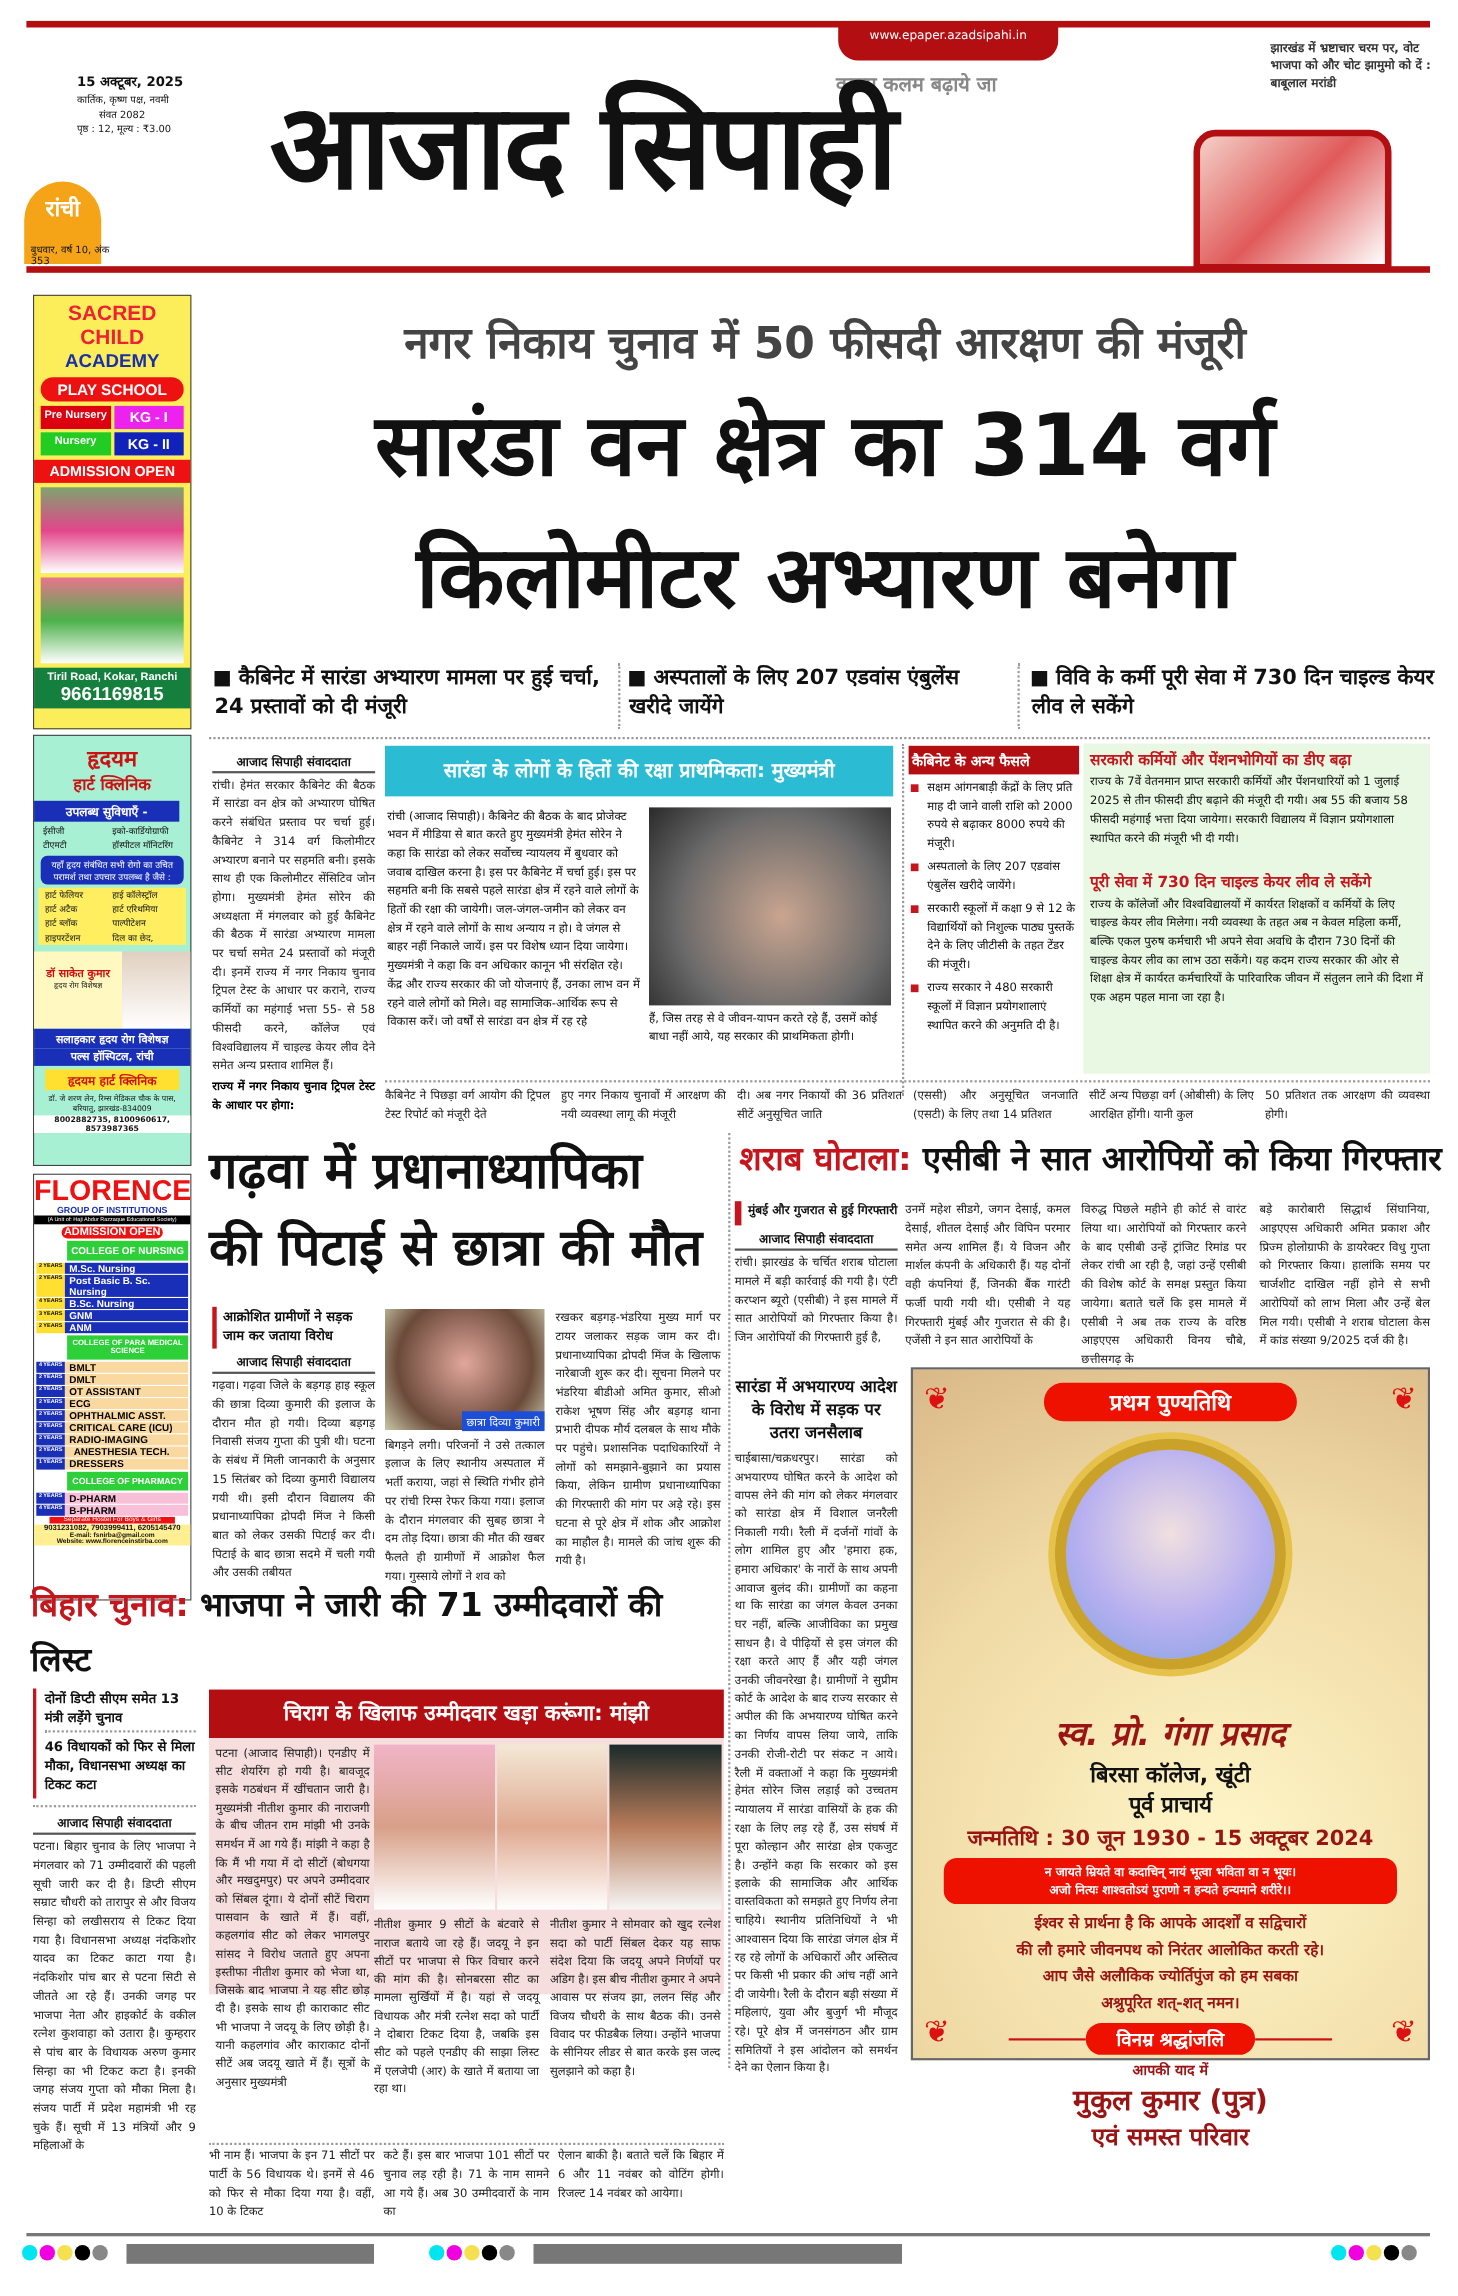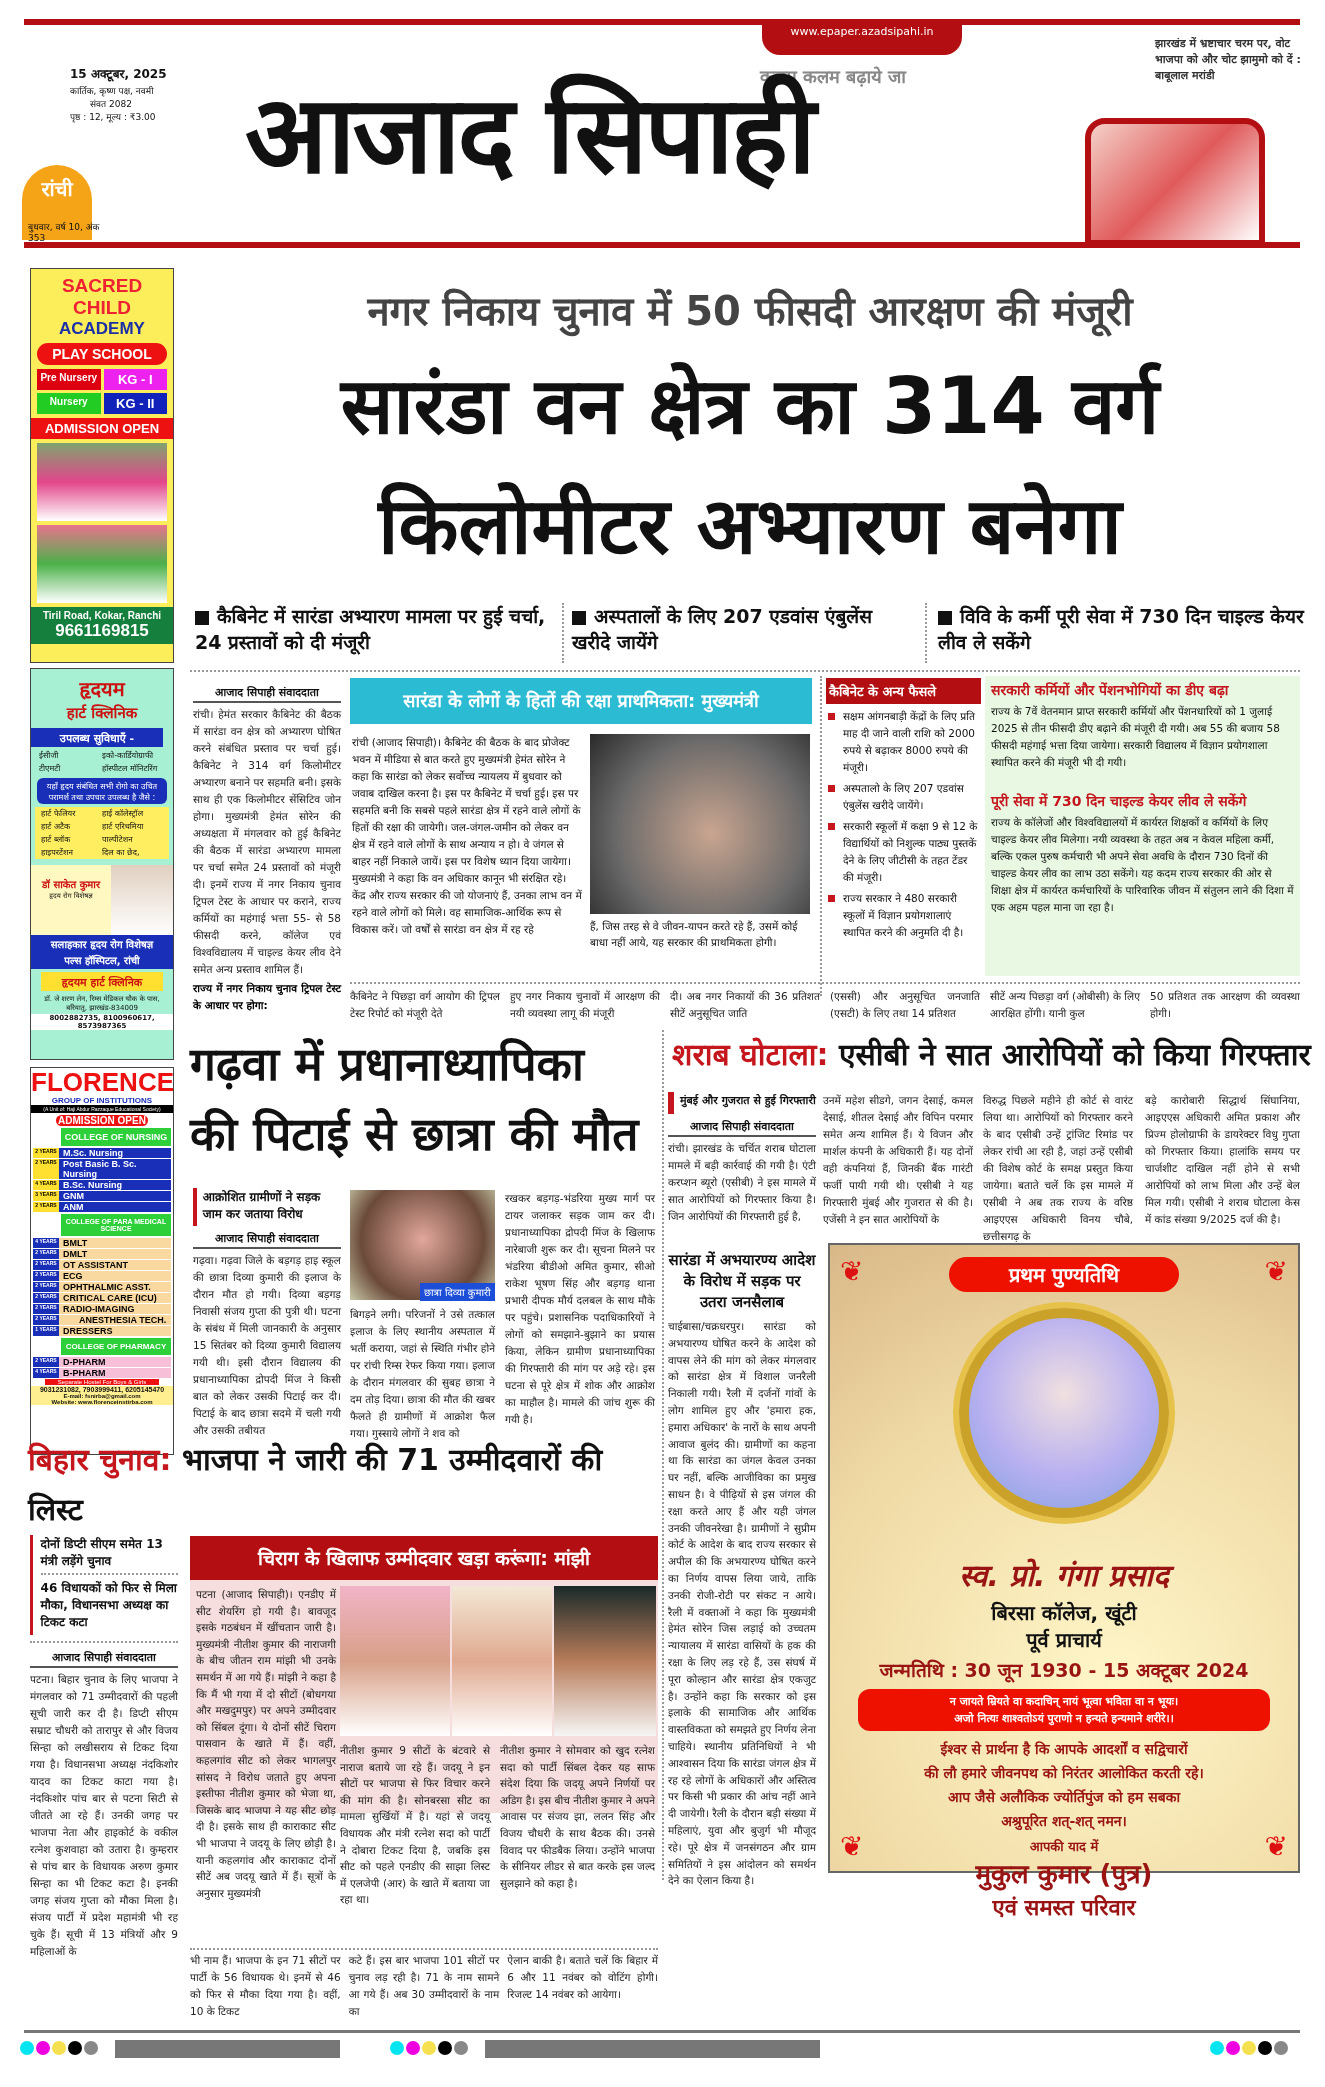--- a/index.html
+++ b/index.html
@@ -139,21 +139,21 @@
       <div style="display:flex;margin:1px 2px;">
         <span style="width:26px;background:#1a2fb8;color:#fff;font-size:5px;font-weight:bold">2 YEARS</span>
         <span style="flex:1;background:#fad9a0;color:#000;text-align:left;padding-left:4px;font-weight:bold;font-size:9px">CRITICAL CARE (ICU)</span>
       </div>
       <div style="display:flex;margin:1px 2px;">
         <span style="width:26px;background:#1a2fb8;color:#fff;font-size:5px;font-weight:bold">2 YEARS</span>
         <span style="flex:1;background:#fad9a0;color:#000;text-align:left;padding-left:4px;font-weight:bold;font-size:9px">RADIO-IMAGING</span>
       </div>
       <div style="display:flex;margin:1px 2px;">
         <span style="width:26px;background:#1a2fb8;color:#fff;font-size:5px;font-weight:bold">2 YEARS</span>
-        <span style="flex:1;background:#fad9a0;color:#000;text-align:left;padding-left:20px;font-weight:bold;font-size:9px">ANESTHESIA TECH.</span>
+        <span style="flex:1;background:#fad9a0;color:#000;text-align:left;padding-left:8px;font-weight:bold;font-size:9px">ANESTHESIA TECH.</span>
       </div>
       <div style="display:flex;margin:1px 2px;">
         <span style="width:26px;background:#1a2fb8;color:#fff;font-size:5px;font-weight:bold">1 YEARS</span>
         <span style="flex:1;background:#fad9a0;color:#000;text-align:left;padding-left:4px;font-weight:bold;font-size:9px">DRESSERS</span>
       </div>
     </div>
   <div style="background:#2ed03a;color:#fff;font-weight:bold;margin:2px 2px 2px 30px;font-size:8px;padding:4px 0">COLLEGE OF PHARMACY</div>
   <div id="pharm-list">
       <div style="display:flex;margin:1px 2px;">
         <span style="width:26px;background:#1a2fb8;color:#fff;font-size:5px;font-weight:bold">2 YEARS</span>
@@ -276,20 +276,25 @@
   <div style="background:#e10;color:#fff;margin:6px 28px;border-radius:12px;padding:4px;font-size:11px;font-weight:bold;line-height:17px">
       <div>न जायते म्रियते वा कदाचिन् नायं भूत्वा भविता वा न भूयः।</div>
       <div>अजो नित्यः शाश्वतोऽयं पुराणो न हन्यते हन्यमाने शरीरे।।</div>
     </div>
   <div id="prayer" style="color:#9a1414;font-size:14px;font-weight:bold;line-height:24px">
       <div>ईश्वर से प्रार्थना है कि आपके आदर्शों व सद्विचारों</div>
       <div>की लौ हमारे जीवनपथ को निरंतर आलोकित करती रहे।</div>
       <div>आप जैसे अलौकिक ज्योर्तिपुंज को हम सबका</div>
       <div>अश्रुपूरित शत्-शत् नमन।</div>
     </div>
+  <div style="display:flex;align-items:center;justify-content:center;margin-top:6px">
+    <span style="width:70px;height:2px;background:#c11"></span>
+    <span style="background:#e10;color:#fff;font-size:17px;font-weight:bold;border-radius:16px;padding:3px 28px">विनम्र श्रद्धांजलि</span>
+    <span style="width:70px;height:2px;background:#c11"></span>
+  </div>
   <div style="color:#9a1414;font-size:13px;font-weight:bold;margin-top:4px">आपकी याद में</div>
   <div style="color:#9a1414;font-size:26px;font-weight:bold">मुकुल कुमार (पुत्र)</div>
   <div style="color:#9a1414;font-size:22px;font-weight:bold">एवं समस्त परिवार</div>
   <div style="position:absolute;left:10px;bottom:8px;color:#d11;font-size:28px">❦</div>
   <div style="position:absolute;right:10px;bottom:8px;color:#d11;font-size:28px">❦</div>
 </div>
 
 <div class="abs" style="left:28px;top:1435px;width:630px;font-size:30px;font-weight:bold;line-height:50px"><span style="color:#c4161c">बिहार चुनाव:</span> <span>भाजपा ने जारी की 71 उम्मीदवारों की लिस्ट</span></div>
 <div class="abs" style="left:30px;top:1535px;width:148px">
   <div style="display:flex">

